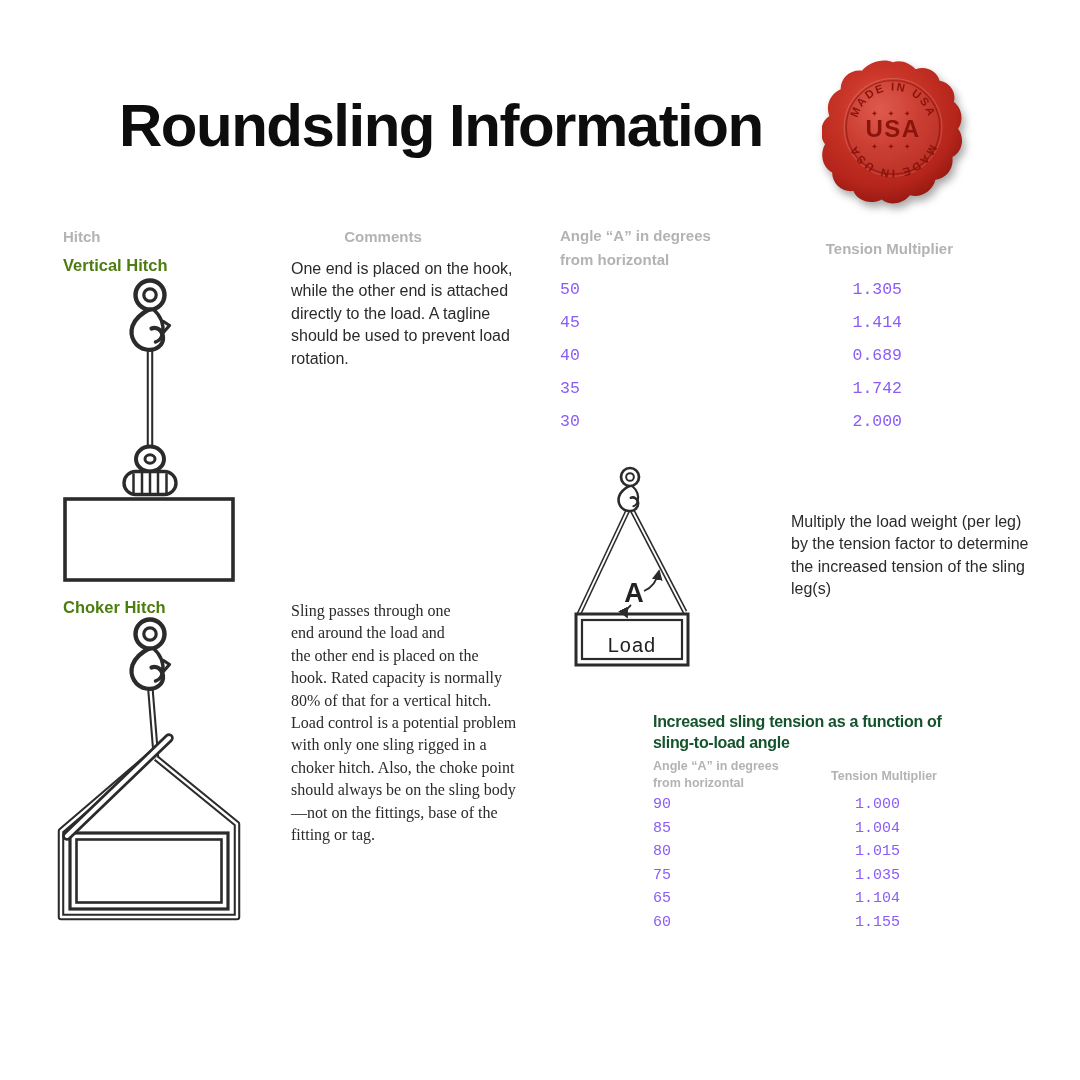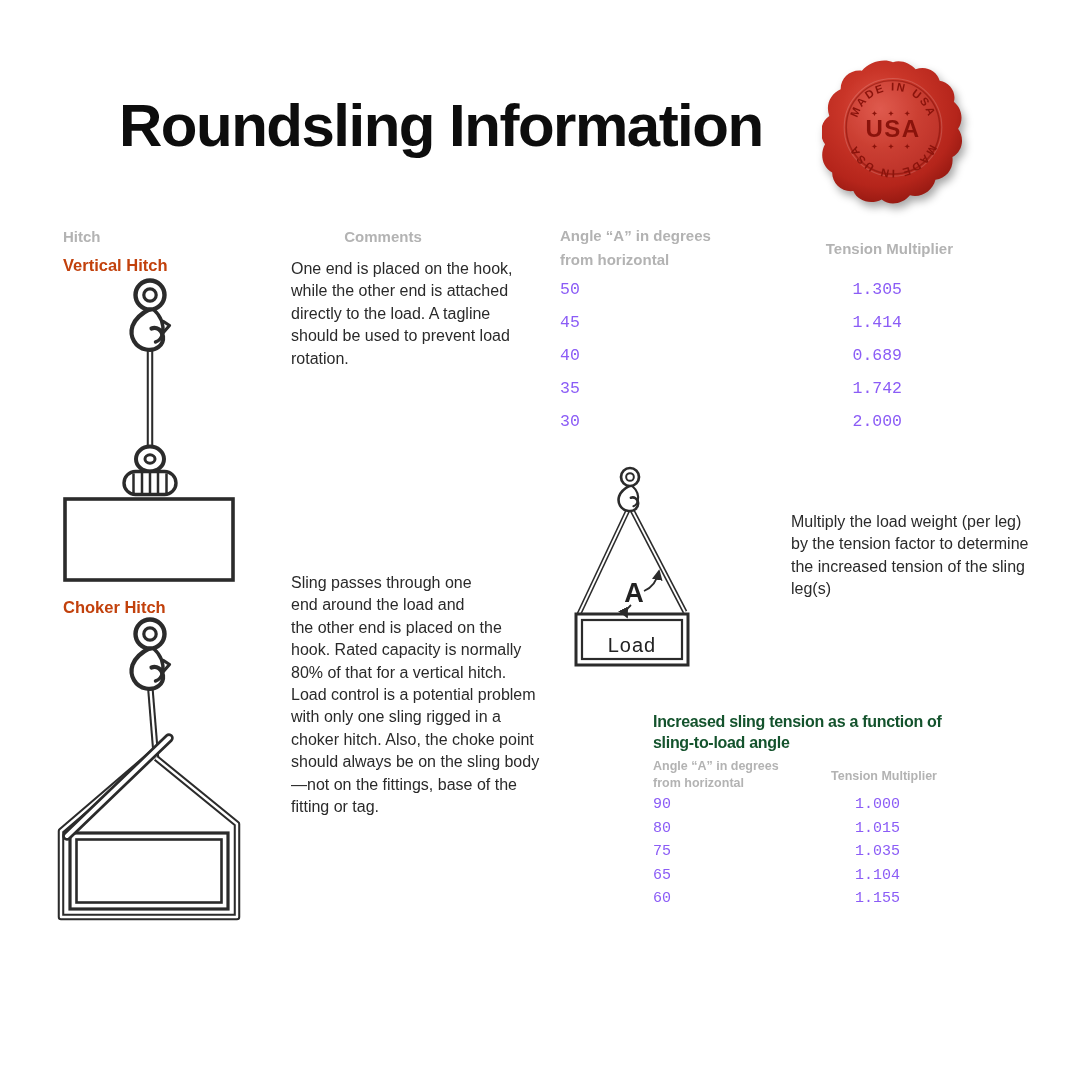--- a/index.html
+++ b/index.html
@@ -6,21 +6,21 @@
   .canvas{
     position:relative;width:1080px;height:1080px;background:#ffffff;
     font-family:"Liberation Sans",sans-serif;color:#262626;overflow:hidden;border-radius:20px;
   }
   .abs{position:absolute;}
   .page-title{
     left:119px;top:94px;font-size:60px;font-weight:bold;letter-spacing:-1.5px;
     color:#0d0d0d;line-height:64px;white-space:nowrap;
   }
   .col-head{color:#b3b3b3;font-weight:bold;font-size:15px;line-height:24px;white-space:pre-line;}
-  .hitch-label{font-size:16.5px;font-weight:bold;color:#c2410c;}
+  .hitch-label{font-size:16.5px;font-weight:bold;color:#4d7c0f;}
   .body-text{font-size:16px;line-height:22.4px;white-space:pre-line;color:#2a2a2a;margin-left:44px;}
   .num{font-family:Liberation Mono, monospace;color:#8b5cf6;}
   .t-rows{display:block;}
   .t-row{display:flex;justify-content:space-between;align-items:flex-start;}
   .top-rows .t-row{height:32.9px;font-size:16.5px;}
   .bot-rows .t-row{height:23.6px;font-size:15px;}
   .b-title{font-size:16px;font-weight:bold;letter-spacing:-0.3px;line-height:21px;
     color:#14532d;white-space:pre-line;}
   .small-head{font-size:12.5px;line-height:17px;}
   .right{text-align:right;}
@@ -143,21 +143,21 @@
       <path class="tube-i" stroke-width="4" stroke-linecap="round" d="M112 126 L10 224"></path>
     </g>
     <g transform="translate(93,22)">
       <path d="M0 14 C-8 18 -15 24 -17.5 31 C-21 42 -14.5 52.5 -4 54.5 C6 56.5 14 50 13 41.5 C12.2 35 6.5 31.5 1.5 33.5" fill="#fff" class="ink" stroke-width="4.2" stroke-linecap="round"></path>
       <path d="M3.5 14.5 C10.5 20.5 14.5 29.5 12.5 38.5 C11.5 43 9 46 5.5 47" fill="none" class="ink" stroke-width="3.4" stroke-linecap="round"></path>
       <path d="M12.5 38.5 L19.5 30.5 L13.5 26.5" fill="none" class="ink" stroke-width="3.2" stroke-linecap="round" stroke-linejoin="round"></path>
       <circle r="14.5" fill="#fff" class="ink" stroke-width="4.4"></circle>
       <circle r="6.2" fill="#fff" class="ink" stroke-width="3.2"></circle>
     </g>
   </svg>
-  <div class="abs body-text" style="left:247px;top:572px;width:300px;">Sling passes through one
+  <div class="abs body-text" style="left:247px;top:600px;width:300px;font-family:Liberation Serif, serif;">Sling passes through one
 end around the load and
 the other end is placed on the
 hook. Rated capacity is normally
 80% of that for a vertical hitch.
 Load control is a potential problem
 with only one sling rigged in a
 choker hitch. Also, the choke point
 should always be on the sling body
 —not on the fittings, base of the
 fitting or tag.</div>
@@ -197,20 +197,24 @@
 sling-to-load angle</div>
   <div class="abs col-head small-head" style="left:653px;top:758px;width:180px;">Angle “A” in degrees
 from horizontal</div>
   <div class="abs col-head small-head right" style="left:700px;top:768px;width:237px;">Tension Multiplier</div>
   <div class="abs t-rows bot-rows num" style="left:653px;top:796px;width:247px;">
     <div class="t-row">
       <span>90</span>
       <span>1.000</span>
     </div>
     <div class="t-row">
+      <span>85</span>
+      <span>1.004</span>
+    </div>
+    <div class="t-row">
       <span>80</span>
       <span>1.015</span>
     </div>
     <div class="t-row">
       <span>75</span>
       <span>1.035</span>
     </div>
     <div class="t-row">
       <span>65</span>
       <span>1.104</span>

